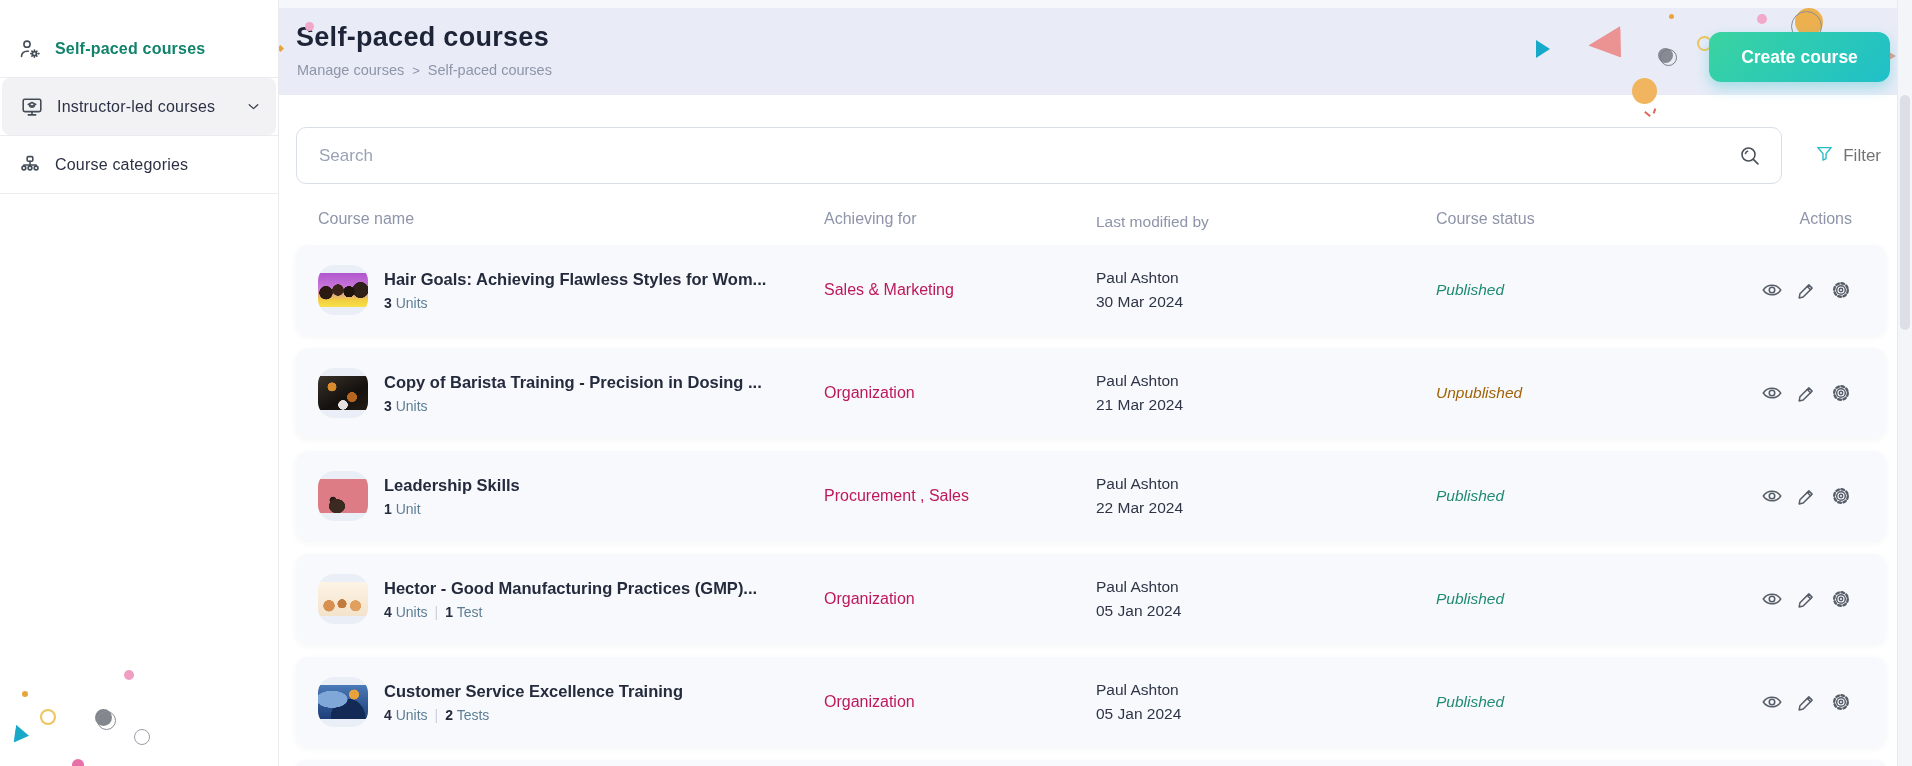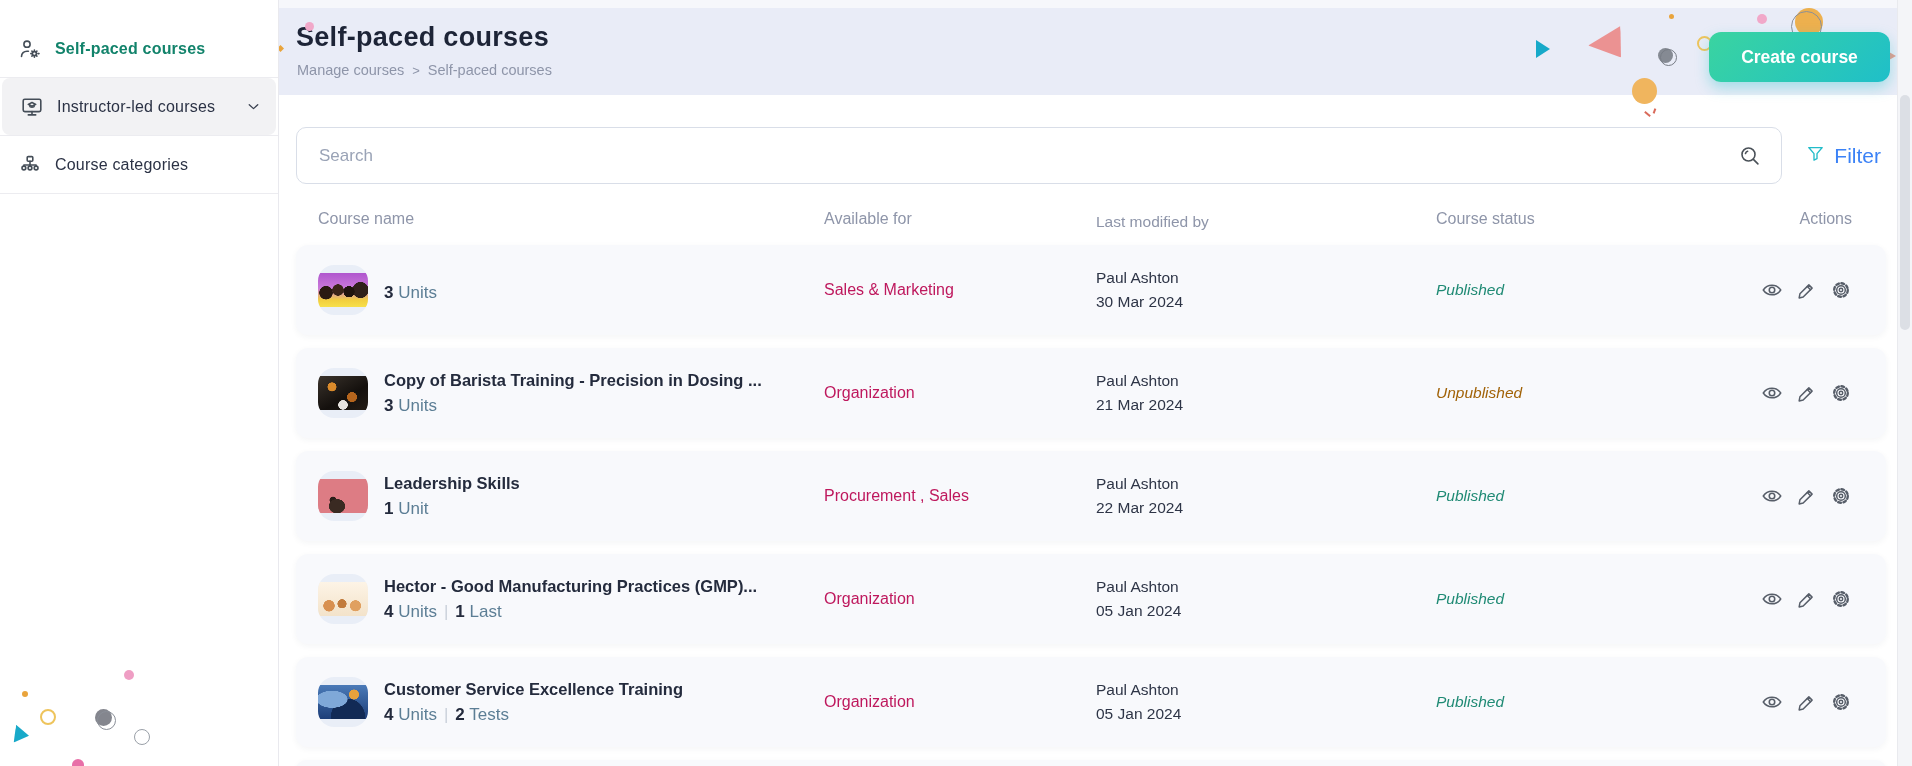--- a/index.html
+++ b/index.html
@@ -34,21 +34,21 @@
 
   
   .toolbar{display:flex;align-items:center;padding:32px 17px 0 18px;}
   .search-wrap{position:relative;width:1486px;}
   .search-input{width:100%;height:57px;border:1px solid #d9dee8;border-radius:10px;
                 font-family:inherit;font-size:17px;padding:0 56px 0 22px;color:#2b3245;
                 outline:none;background:#fff;box-sizing:border-box;}
   .search-input::placeholder{color:#9aa3b6;}
   .search-icon{position:absolute;right:20px;top:17px;cursor:pointer;}
   .filter{margin-left:auto;display:flex;align-items:center;gap:9px;cursor:pointer;}
-  .filter-label{font-size:21px;color:#3b82f6;}
+  .filter-label{font-size:17px;color:#737373;}
 
   
   .table{padding:26px 0 0 18px;width:1590px;}
   .thead{display:flex;align-items:flex-start;padding:0 34px 0 22px;height:22px;
          color:#8e95a9;font-size:16px;box-sizing:border-box;}
   .col-name{width:506px;}
   .col-avail{width:272px;font-size:16px;color:#be185d;}
   .col-mod{width:340px;font-size:15.5px;color:#2e3547;line-height:24px;}
   .col-status{flex:1;}
   .col-actions{width:92px;display:flex;justify-content:flex-end;align-items:center;gap:13px;}
@@ -78,21 +78,21 @@
       radial-gradient(circle at 22% 70%,#d89050 0 12%,transparent 13%),
       radial-gradient(circle at 48% 64%,#c27c3e 0 13%,transparent 14%),
       radial-gradient(circle at 75% 70%,#e0a060 0 12%,transparent 13%),
       linear-gradient(180deg,#fdf4e6,#f3e3ca);}
   .thumb-customer::after{background:
       radial-gradient(circle at 72% 28%,#e8a23c 0 11%,transparent 12%),
       radial-gradient(ellipse at 28% 42%,#7fa8d8 0 30%,transparent 31%),
       radial-gradient(ellipse at 60% 95%,#122a55 0 40%,transparent 41%),
       linear-gradient(180deg,#4a7ab8,#1d3e78);}
   .course-text .title{font-size:16.5px;font-weight:bold;color:#242b3d;white-space:nowrap;}
-  .meta{margin-top:6px;font-size:17px;color:#5c7e95;}
+  .meta{margin-top:6px;font-size:14px;color:#5c7e95;}
   .meta b{color:#242b3d;}
   .meta .sep{color:#c9d0da;margin:0 7px;}
   .status{font-size:15.5px;font-style:italic;}
   .status.published{color:#1F8A74;}
   .status.unpublished{color:#a16207;}
   .action{display:flex;cursor:pointer;}
   .partial-row{height:10px;background:#f8f9fc;border-radius:12px 12px 0 0;margin-top:13px;
                box-shadow:0 2px 6px rgba(40,50,80,.05);}
 
   
@@ -239,31 +239,32 @@
             <path d="M3.5 4.5h17l-6.6 7.6v6.4l-3.8 1.9v-8.3z"></path>
           </svg>
         </span>
         <span class="filter-label">Filter</span>
       </div>
     </div>
 
     <div class="table">
       <div class="thead">
         <div class="col-name">Course name</div>
-        <div class="col-avail">Available for</div>
+        <div class="col-avail">Achieving for</div>
         <div class="col-mod">Last modified by</div>
         <div class="col-status">Course status</div>
         <div class="col-actions">Actions</div>
       </div>
 
       <div>
           <div class="trow">
     <div class="col-name course">
       <div class="thumb thumb-hair"></div>
       <div class="course-text">
+        <div class="title">Hair Goals: Achieving Flawless Styles for Wom...</div>
         <div class="meta">
           <b>3</b> <span>Units</span>
         </div>
       </div>
     </div>
     <div class="col-avail">Sales &amp; Marketing</div>
     <div class="col-mod">
       <div>Paul Ashton</div>
       <div>30 Mar 2024</div>
     </div>
@@ -371,21 +372,21 @@
         </svg>
       </span>
     </div>
   </div>
           <div class="trow">
     <div class="col-name course">
       <div class="thumb thumb-gmp"></div>
       <div class="course-text">
         <div class="title">Hector - Good Manufacturing Practices (GMP)...</div>
         <div class="meta">
-          <b>4</b> <span>Units</span><span><span class="sep">|</span><b>1</b> <span>Last</span></span>
+          <b>4</b> <span>Units</span><span><span class="sep">|</span><b>1</b> <span>Test</span></span>
         </div>
       </div>
     </div>
     <div class="col-avail">Organization</div>
     <div class="col-mod">
       <div>Paul Ashton</div>
       <div>05 Jan 2024</div>
     </div>
     <div class="col-status">
       <span class="status published">Published</span>

